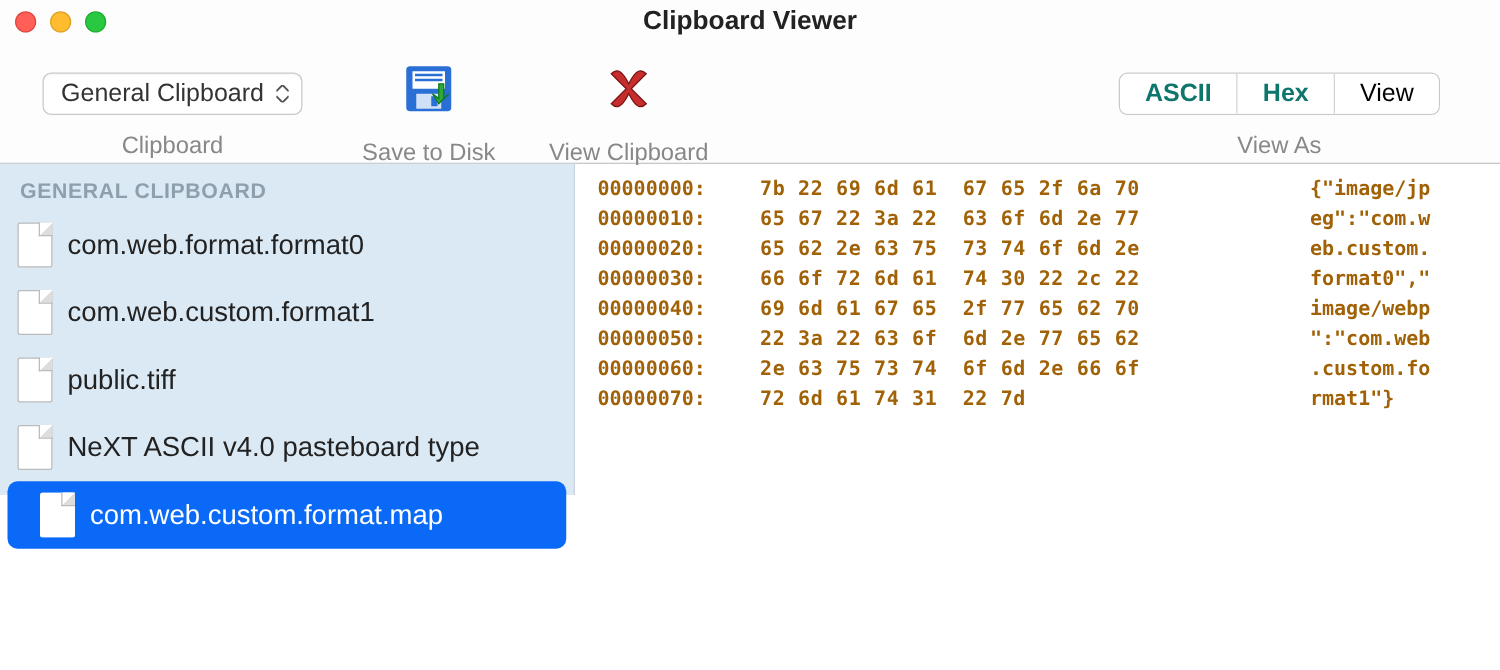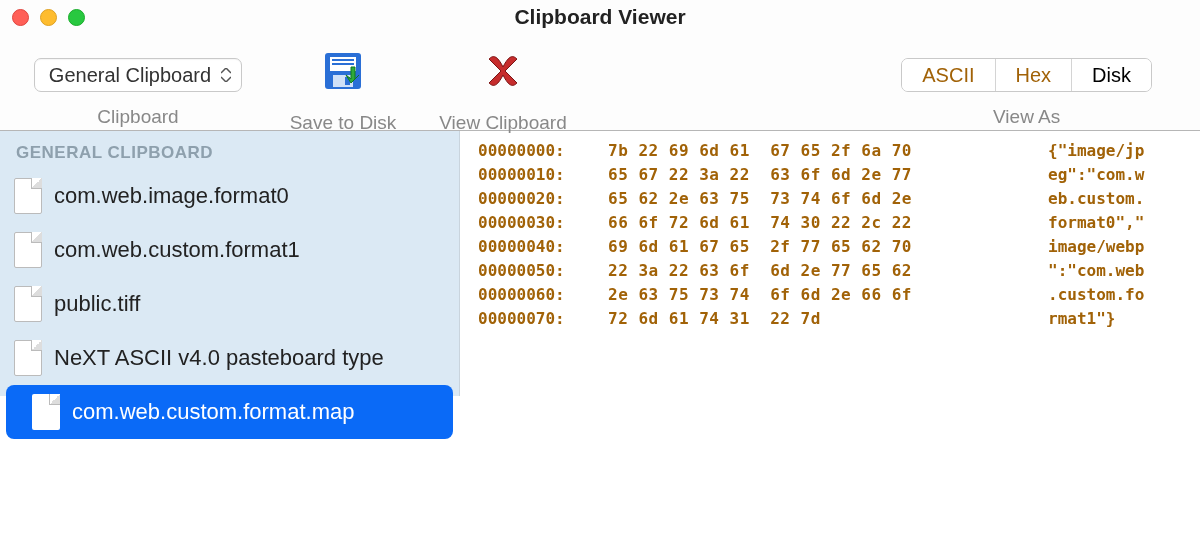--- a/index.html
+++ b/index.html
@@ -77,24 +77,25 @@
     background: #fff;
     overflow: hidden;
     height: 34px;
     margin-top: 20px;
   }
   .seg-view button {
     border: none;
     background: #fff;
     padding: 0 20px;
     font-size: 20px;
-    color: #a16207;
+    color: #0f766e;
     border-left: 1px solid #d4d4d4;
     cursor: default;
     font-family: inherit;
+    font-weight: bold;
   }
   .seg-view button:first-child { border-left: none; }
   .seg-view button.sel { font-weight: 500; color: #000; }
   .content {
     flex: 1;
     display: flex;
     border-top: 1px solid #b6b6b6;
     min-height: 0;
   }
   .sidebar {
@@ -222,34 +223,34 @@
       </div>
       <div class="label">View Clipboard</div>
     </div>
 
     <div style="flex:1"></div>
 
     <div class="tool-group" style="align-items:center; margin-right:40px">
       <div class="seg-view">
         <button>ASCII</button>
         <button>Hex</button>
-        <button class="sel">Disk</button>
+        <button class="sel">View</button>
       </div>
       <div class="label">View As</div>
     </div>
 
   </div>
 
   <div class="content">
     <div class="sidebar">
       <div class="sb-header">GENERAL CLIPBOARD</div>
       <div id="sb-list">
           <div class="sb-item">
             <div class="file-icon"></div>
-            <span>com.web.image.format0</span>
+            <span>com.web.format.format0</span>
           </div>
           <div class="sb-item">
             <div class="file-icon"></div>
             <span>com.web.custom.format1</span>
           </div>
           <div class="sb-item">
             <div class="file-icon"></div>
             <span>public.tiff</span>
           </div>
           <div class="sb-item">

